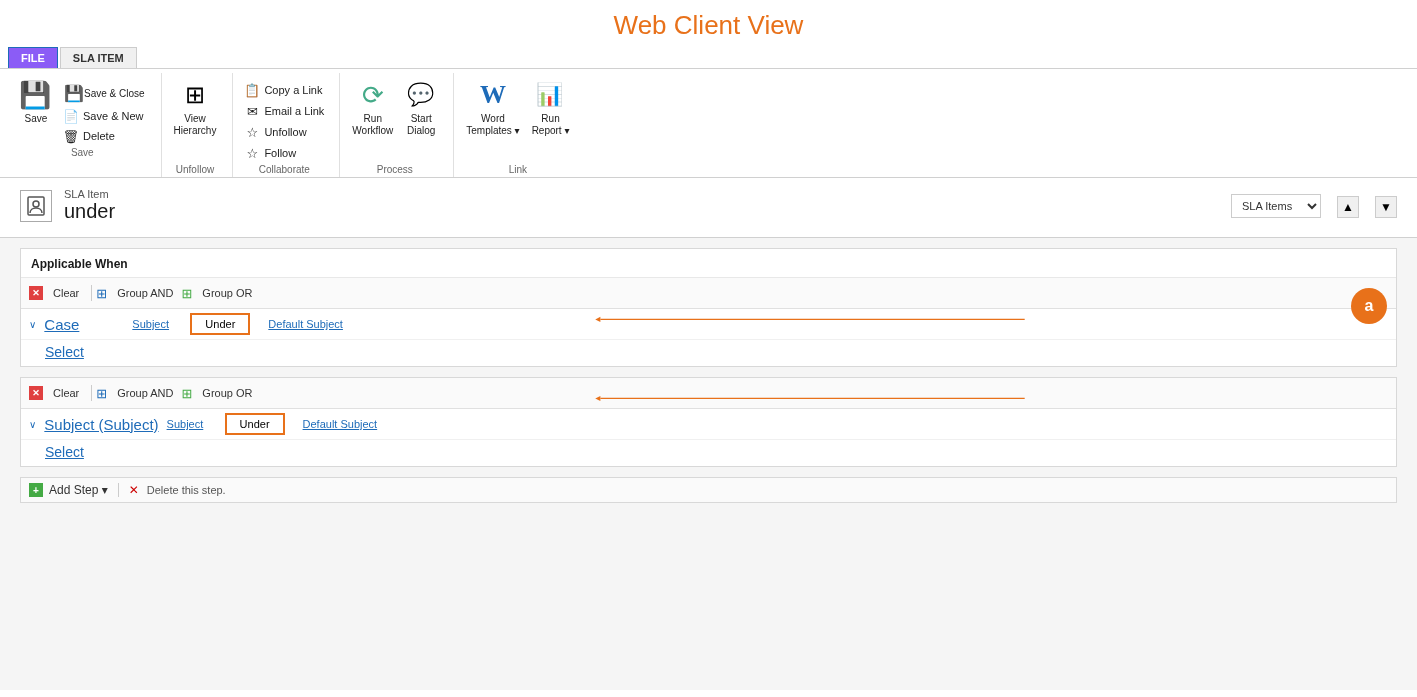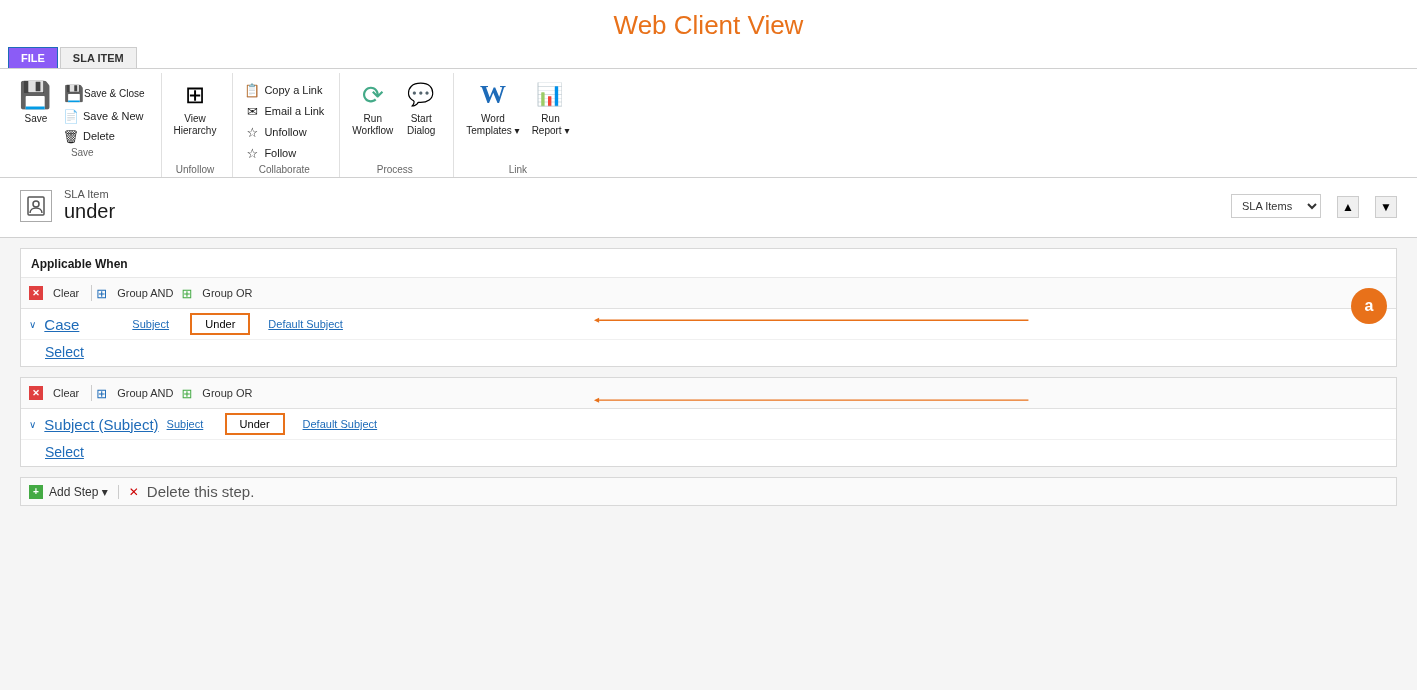--- a/index.html
+++ b/index.html
@@ -299,21 +299,21 @@
       color: #333;
       cursor: pointer;
     }
     .actions-separator {
       width: 1px;
       height: 14px;
       background: #ccc;
       margin: 0 4px;
     }
     .actions-delete {
-      font-size: 15px;
+      font-size: 11px;
       color: #555;
       cursor: pointer;
       display: flex;
       align-items: center;
       gap: 3px;
     }
 
     
     .form-body::-webkit-scrollbar { width: 12px; }
     .form-body::-webkit-scrollbar-thumb { background: #bbb; }

